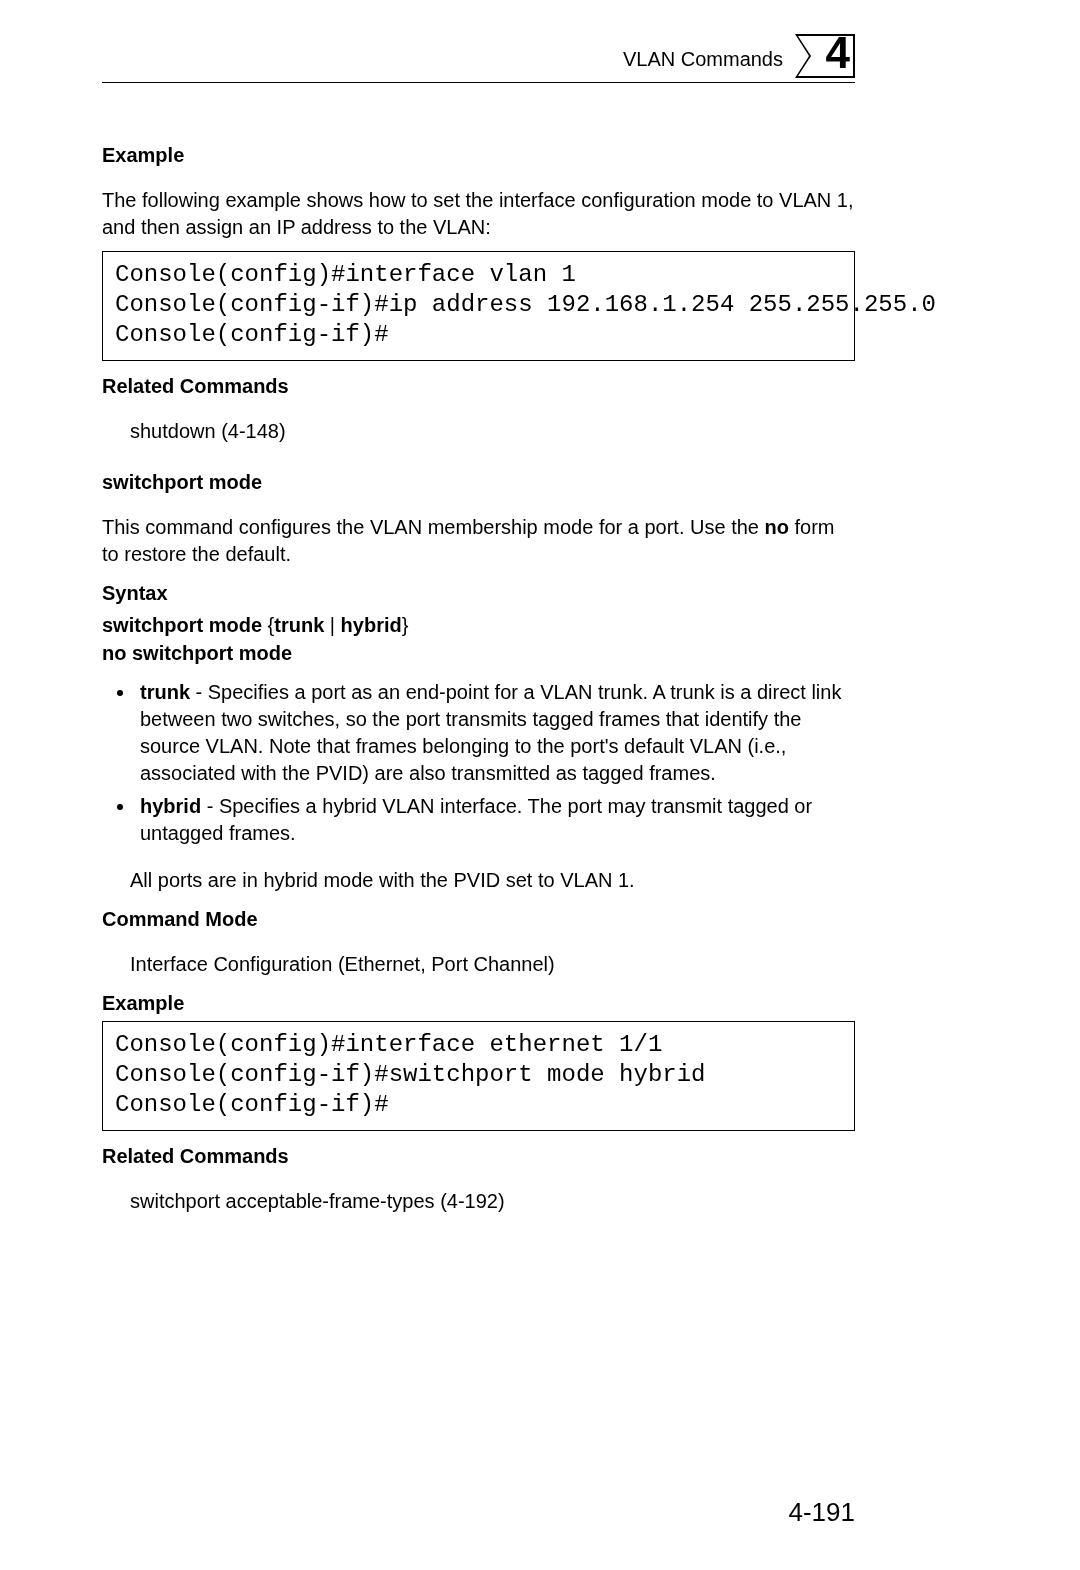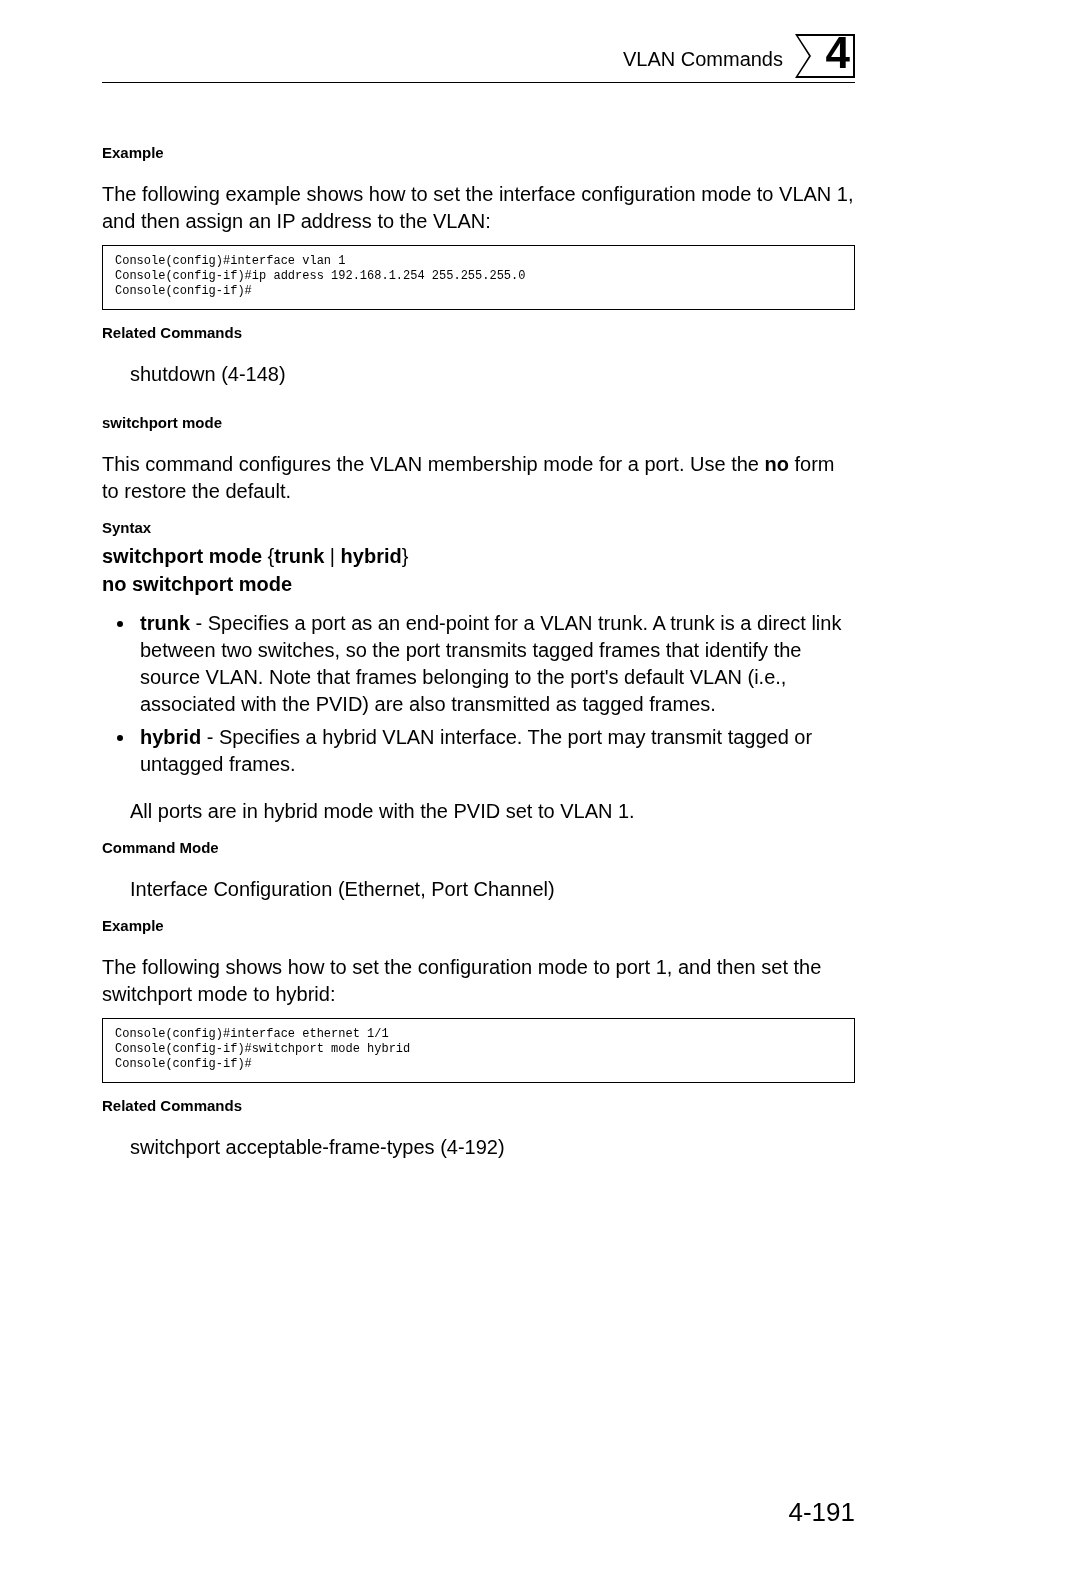--- a/index.html
+++ b/index.html
@@ -50,34 +50,34 @@
   }
   .header-rule {
     position: absolute;
     left: 0; right: 0;
     top: 42px;
     border-top: 1.5px solid #000;
   }
 
   .section-heading {
     font-weight: bold;
-    font-size: 15px;
+    font-size: 20px;
     margin: 14px 0 4px 0;
   }
   .para {
     font-size: 20px;
     line-height: 1.35;
     margin: 20px 0 10px 0;
   }
   .code-box {
     border: 1.5px solid #000;
     padding: 8px 12px 10px 12px;
     margin: 6px 0 14px 0;
     font-family: "Courier New", Courier, monospace;
-    font-size: 12px;
+    font-size: 24px;
     line-height: 1.25;
     white-space: pre;
   }
   .indent-1 { margin-left: 28px; }
   .indent-2 { margin-left: 52px; }
   .syntax-lines {
     font-size: 20px;
     font-weight: bold;
     line-height: 1.4;
     margin: 6px 0 12px 0;
@@ -148,21 +148,20 @@
       <span class="term">hybrid</span><span> - Specifies a hybrid VLAN interface. The port may transmit tagged or untagged frames.</span>
     </li>
   </ul>
 
   <div class="para indent-1">All ports are in hybrid mode with the PVID set to VLAN 1.</div>
 
   <div class="section-heading">Command Mode</div>
   <div class="para indent-1">Interface Configuration (Ethernet, Port Channel)</div>
 
   <div class="section-heading">Example</div>
-  <div class="para">The following shows how to set the configuration mode to port 1, and then set the switchport mode to hybrid:</div>
   <div class="code-box">Console(config)#interface ethernet 1/1
 Console(config-if)#switchport mode hybrid
 Console(config-if)#</div>
 
   <div class="section-heading">Related Commands</div>
   <div class="para indent-1">switchport acceptable-frame-types (4-192)</div>
 
   <div class="page-number">4-191</div>
 </div>
 

